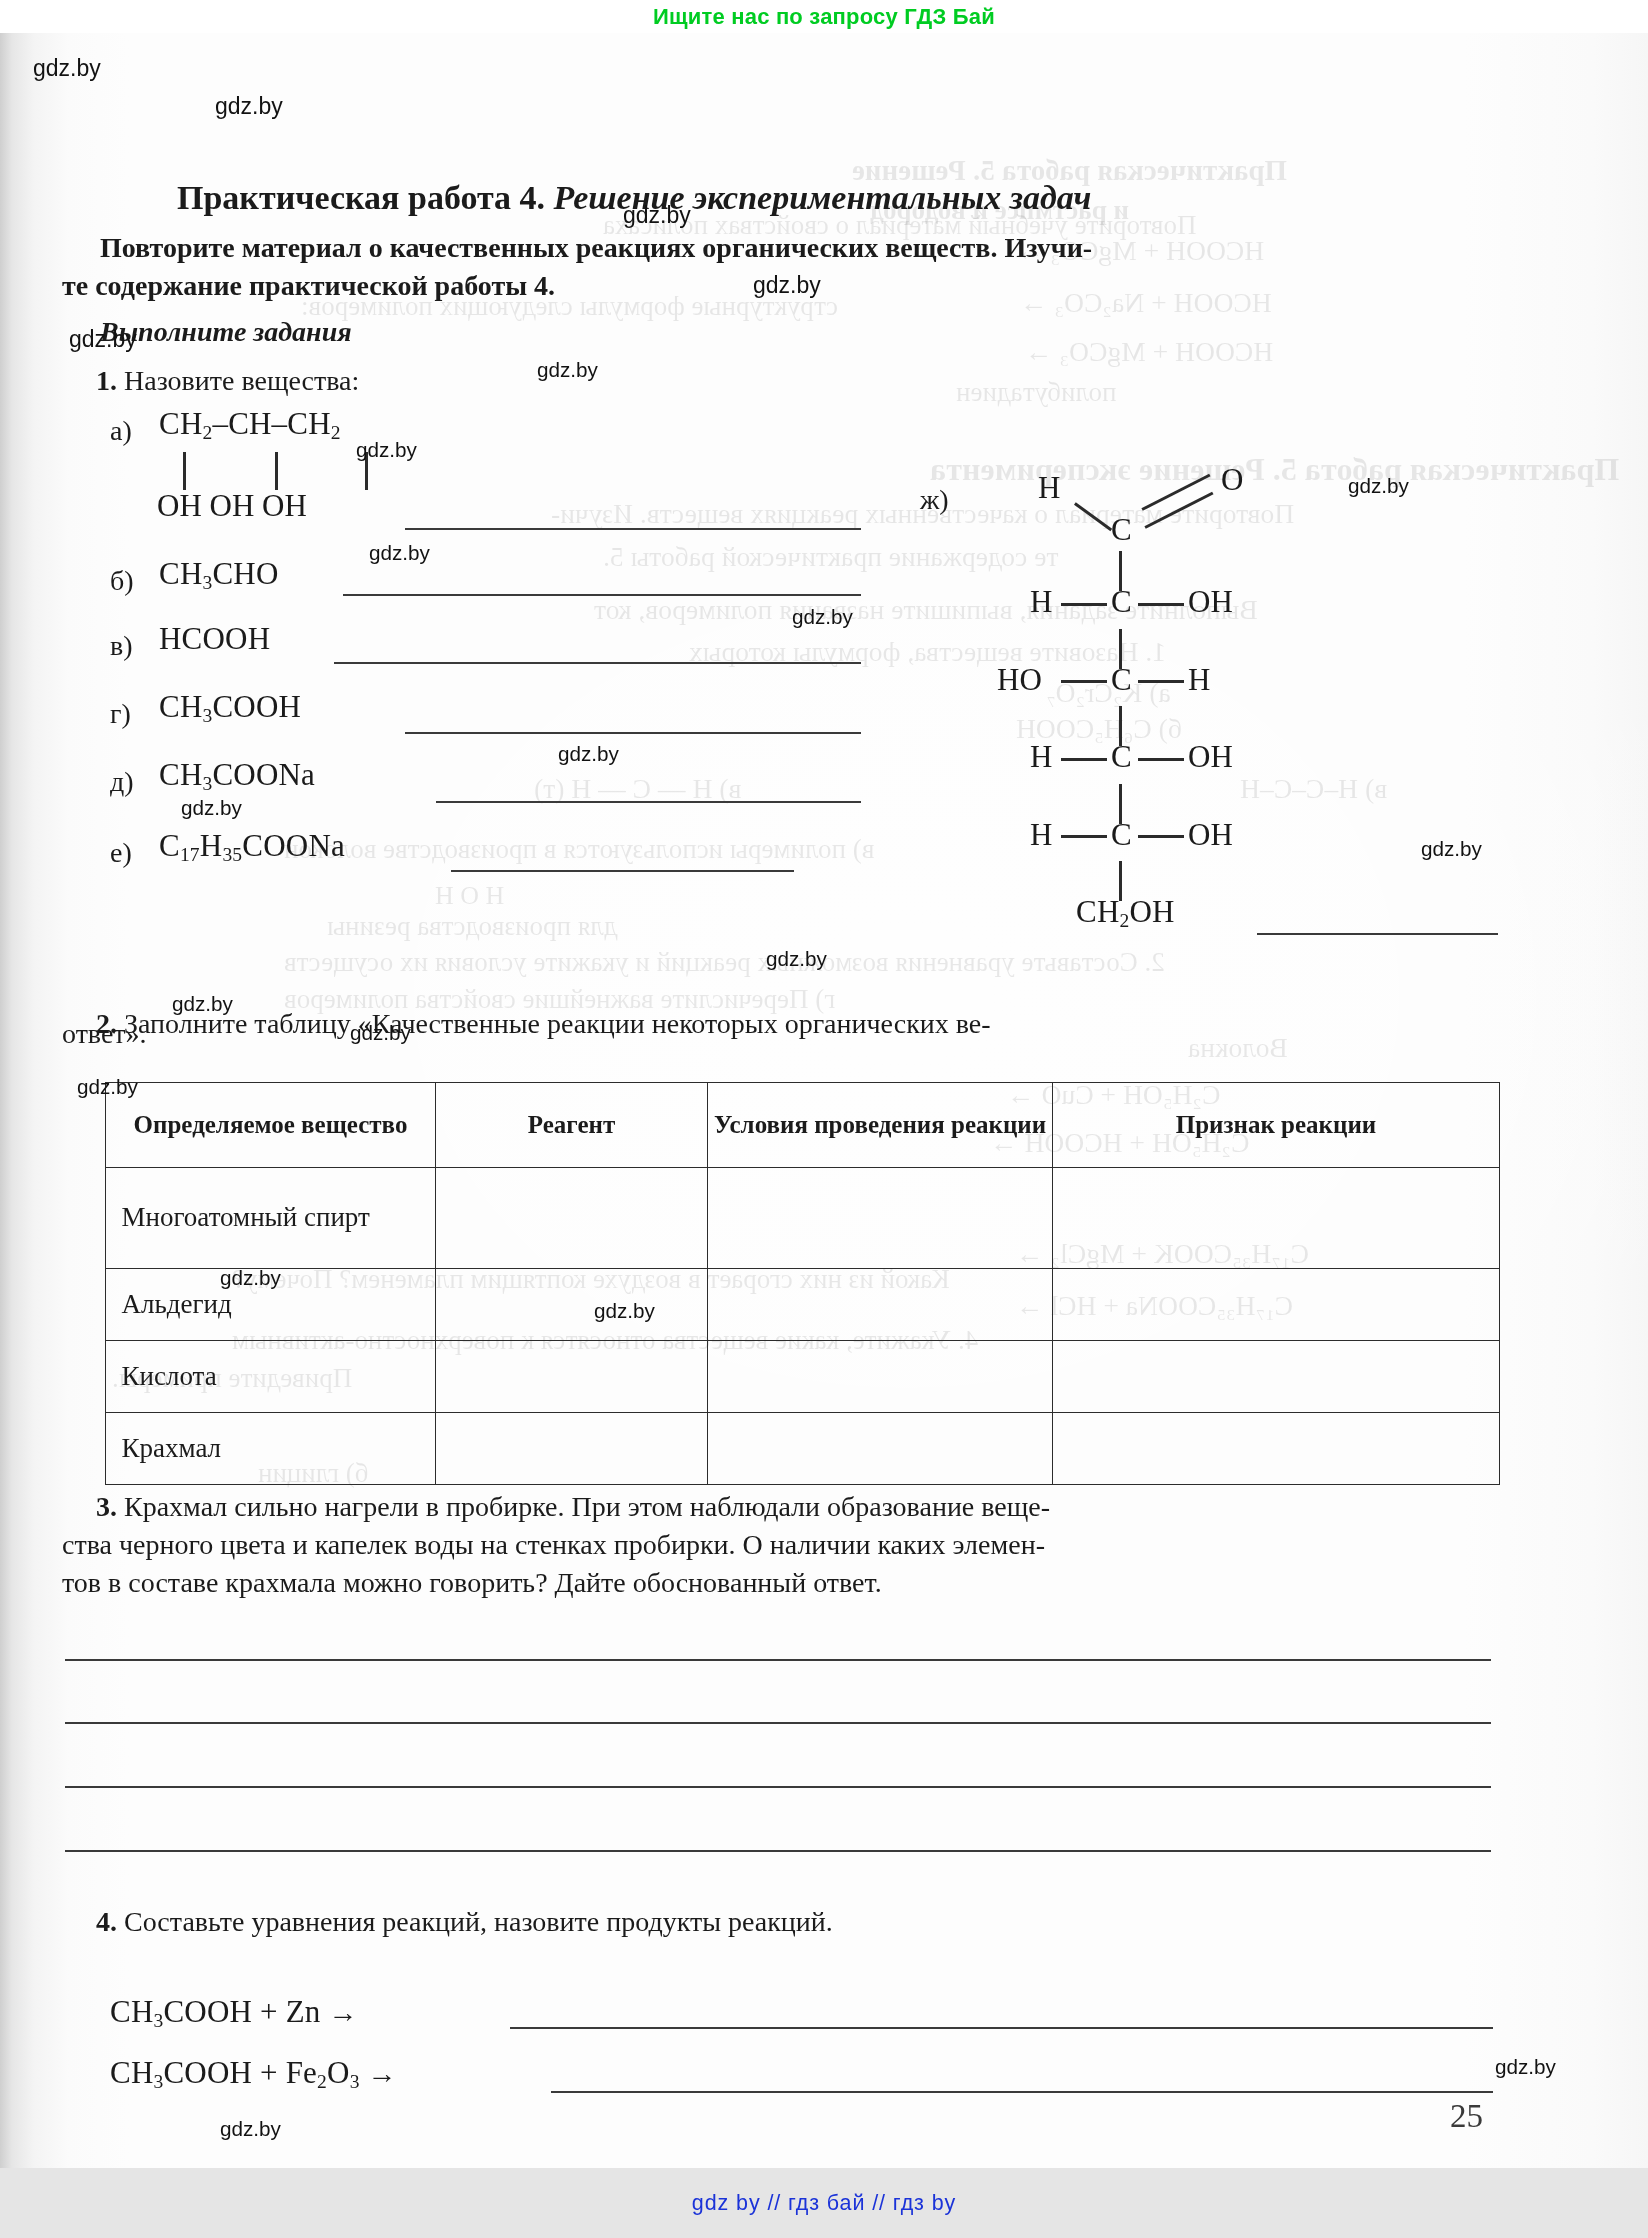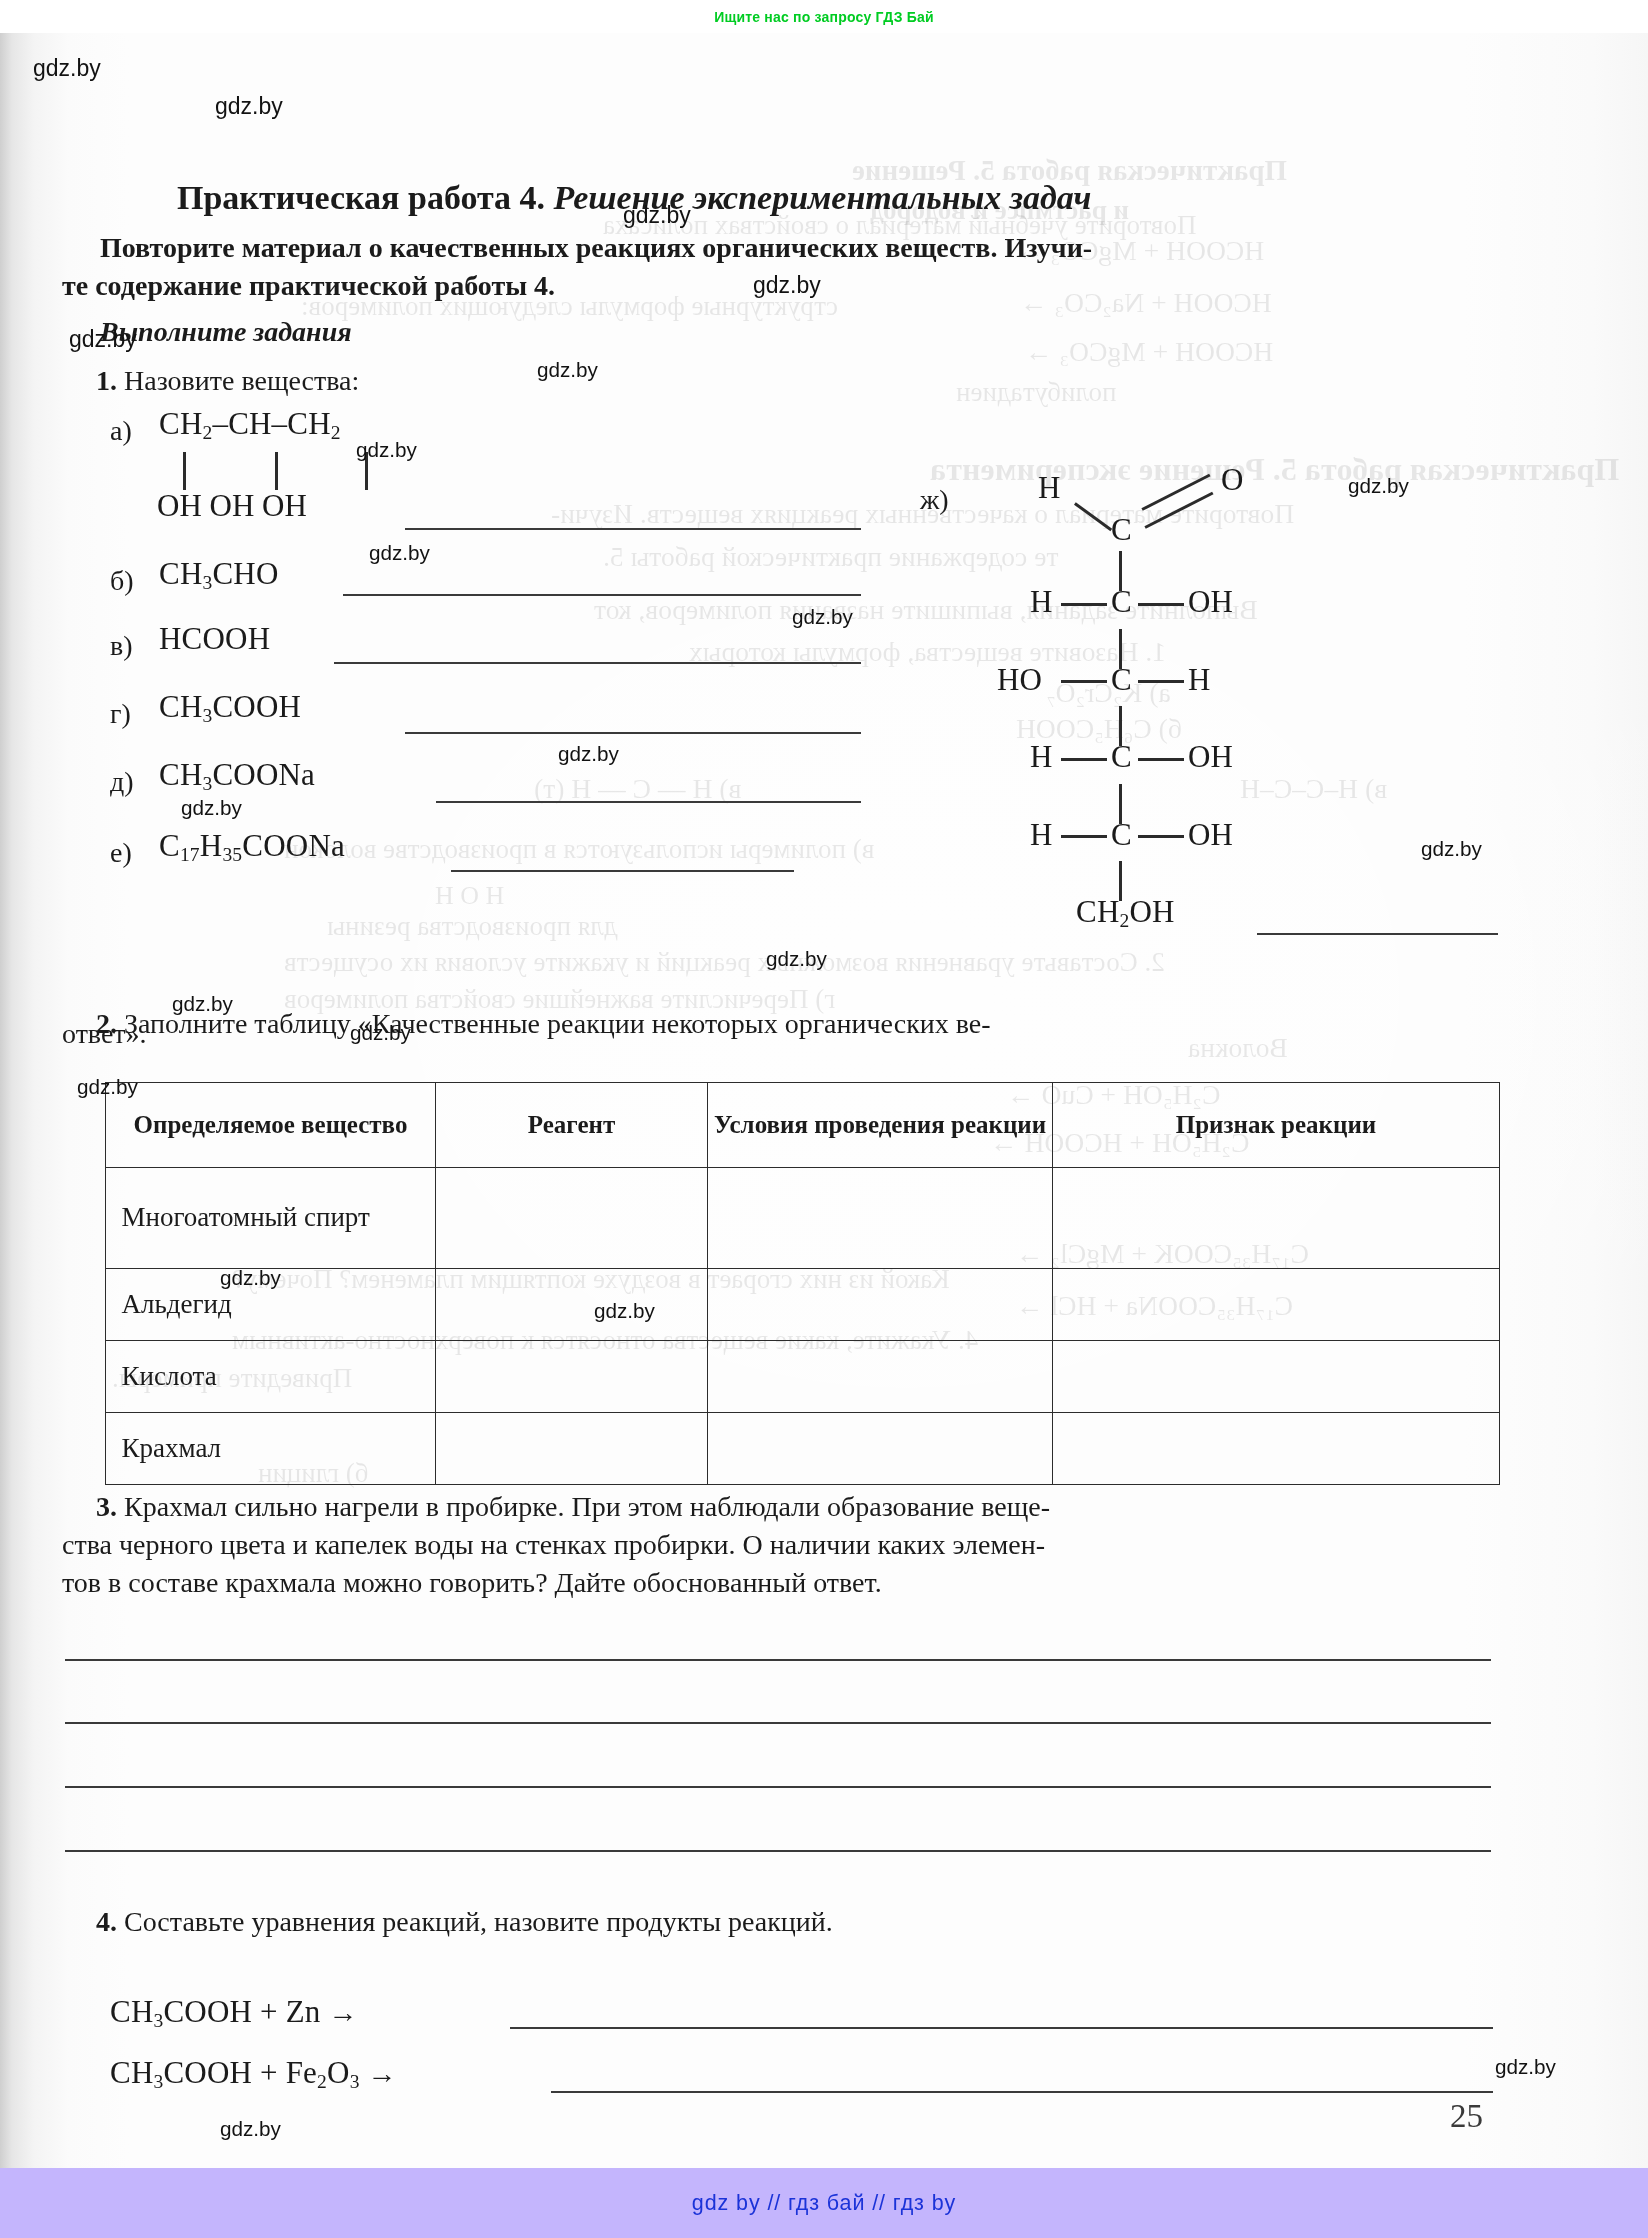--- a/index.html
+++ b/index.html
@@ -12,38 +12,38 @@
   }
   
   #top-banner{
     position:absolute;left:0;top:0;width:1648px;height:33px;
     background:#ffffff;
     display:flex;align-items:center;justify-content:center;
   }
   #top-banner span{
     color:#00cc22;
     font-family:"Liberation Sans", sans-serif;
-    font-size:14px;font-weight:600;letter-spacing:0.2px;
+    font-size:22px;font-weight:600;letter-spacing:0.2px;
   }
   
   #page{
     position:absolute;left:0;top:33px;width:1648px;height:2135px;
     background:
       linear-gradient(90deg,#cfcfcf 0px,#e6e6e6 12px,#f4f4f4 34px,#fbfbfb 69px,#fdfdfd 129px,#fdfdfd 1464px,#fafafa 1593px,#f6f6f6 1648px);
     overflow:hidden;
   }
   #page:before{
     content:"";position:absolute;left:0;top:0;width:1648px;height:2135px;
     background:radial-gradient(ellipse 1292px 1033px at 55% 45%, rgba(255,255,255,.55) 0%, rgba(250,250,250,0) 70%);
     pointer-events:none;
   }
   
   #bottom-banner{
     position:absolute;left:0;top:2168px;width:1648px;height:71px;
-    background:#c4b5fd;display:flex;align-items:center;justify-content:center;
+    background:#e5e5e5;display:flex;align-items:center;justify-content:center;
   }
   #bottom-banner span{
     color:#1b33d8;
     font-family:"Liberation Sans", sans-serif;
     font-size:21.5px;font-weight:500;letter-spacing:0.9px;
   }
   
   .content{position:absolute;left:0;top:0;width:1648px;height:2135px;color:#1b1b1b;}
 
   

